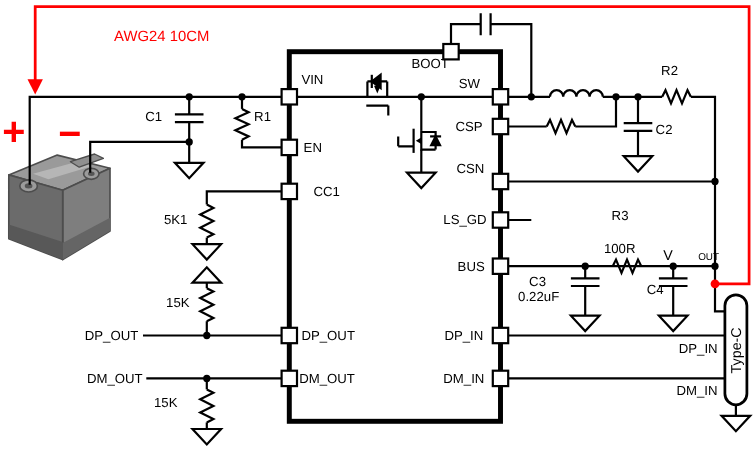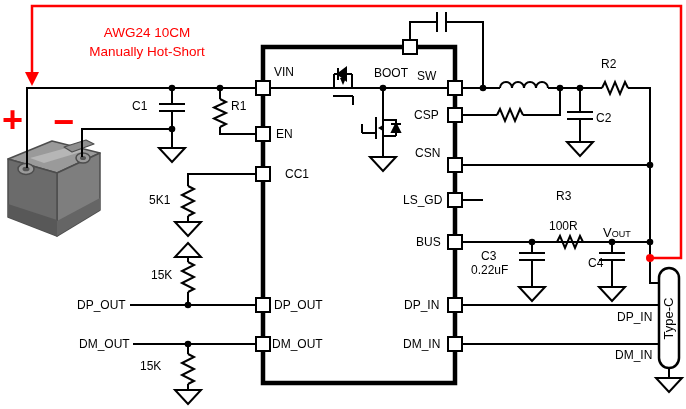--- a/index.html
+++ b/index.html
@@ -15,21 +15,21 @@
   .ann{
     position:absolute;left:52px;width:190px;text-align:center;
     color:#ff0000;font-size:13.5px;line-height:1;white-space:nowrap;
   }
   .sign{
     position:absolute;color:#ff0000;font-weight:bold;font-size:36px;
     line-height:1;white-space:nowrap;
   }
   .vout{position:absolute;left:603px;top:224px;line-height:1;color:#000;}
   .vout .v{font-size:13px;}
-  .vout .sub{font-size:9px;}
+  .vout .sub{font-size:9px;margin-left:23px;}
   .typec{
     position:absolute;left:659px;top:268px;width:20px;height:100px;
     display:flex;align-items:center;justify-content:center;
   }
   .typec span{
     transform:rotate(-90deg);font-size:13px;color:#000;white-space:nowrap;
   }
 </style>
 </head>
 <body>
@@ -214,21 +214,20 @@
     </g>
 
     <g>
       <path d="M32,74 V6 H681 V258 H652" fill="none" stroke="#ff0000" stroke-width="2.5"></path>
       <path d="M25,72 L39,72 L32,86 Z" fill="#ff0000"></path>
       <circle cx="650" cy="258" r="4" fill="#ff0000"></circle>
     </g>
   </svg>
 
   <div class="ann" style="top:26px">AWG24 10CM</div>
-  <div class="ann" style="top:45px">Manually Hot-Short</div>
 
   <span class="sign" style="left:2px;top:102px">+</span>
   <span class="sign" style="left:53px;top:104px">−</span>
 
   <span class="lbl" style="left:132px;top:100px">C1</span>
   <span class="lbl" style="left:231px;top:100px">R1</span>
   <span class="lbl" style="left:149px;top:194px">5K1</span>
   <span class="lbl" style="left:151px;top:269px">15K</span>
   <span class="lbl" style="left:140px;top:360px">15K</span>
   <span class="lbl" style="left:601px;top:58px">R2</span>
@@ -237,21 +236,21 @@
   <span class="lbl" style="left:549px;top:220px">100R</span>
   <span class="lbl" style="left:481px;top:250px">C3</span>
   <span class="lbl" style="left:471px;top:264px">0.22uF</span>
   <span class="lbl" style="left:588px;top:257px">C4</span>
 
   <span class="lbl" style="left:274px;top:66px">VIN</span>
   <span class="lbl" style="left:276px;top:128px">EN</span>
   <span class="lbl" style="left:285px;top:168px">CC1</span>
   <span class="lbl" style="left:274px;top:299px">DP_OUT</span>
   <span class="lbl" style="left:272px;top:338px">DM_OUT</span>
-  <span class="lbl" style="left:374px;top:67px">BOOT</span>
+  <span class="lbl" style="left:374px;top:52px">BOOT</span>
   <span class="lbl" style="left:417px;top:70px">SW</span>
   <span class="lbl" style="left:414px;top:109px">CSP</span>
   <span class="lbl" style="left:415px;top:147px">CSN</span>
   <span class="lbl" style="left:403px;top:194px">LS_GD</span>
   <span class="lbl" style="left:416px;top:236px">BUS</span>
   <span class="lbl" style="left:404px;top:299px">DP_IN</span>
   <span class="lbl" style="left:403px;top:338px">DM_IN</span>
 
   <span class="lbl" style="left:77px;top:299px">DP_OUT</span>
   <span class="lbl" style="left:79px;top:338px">DM_OUT</span>

